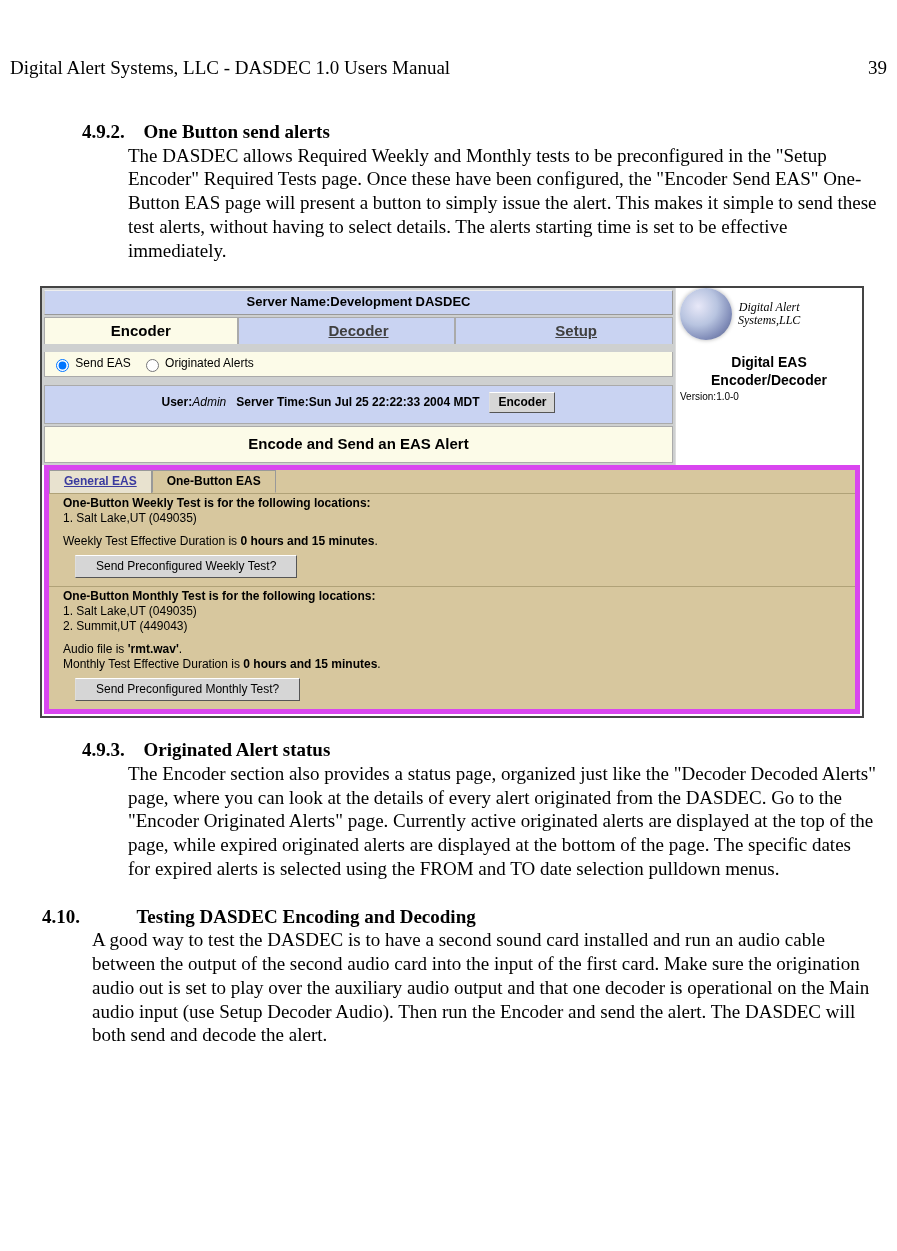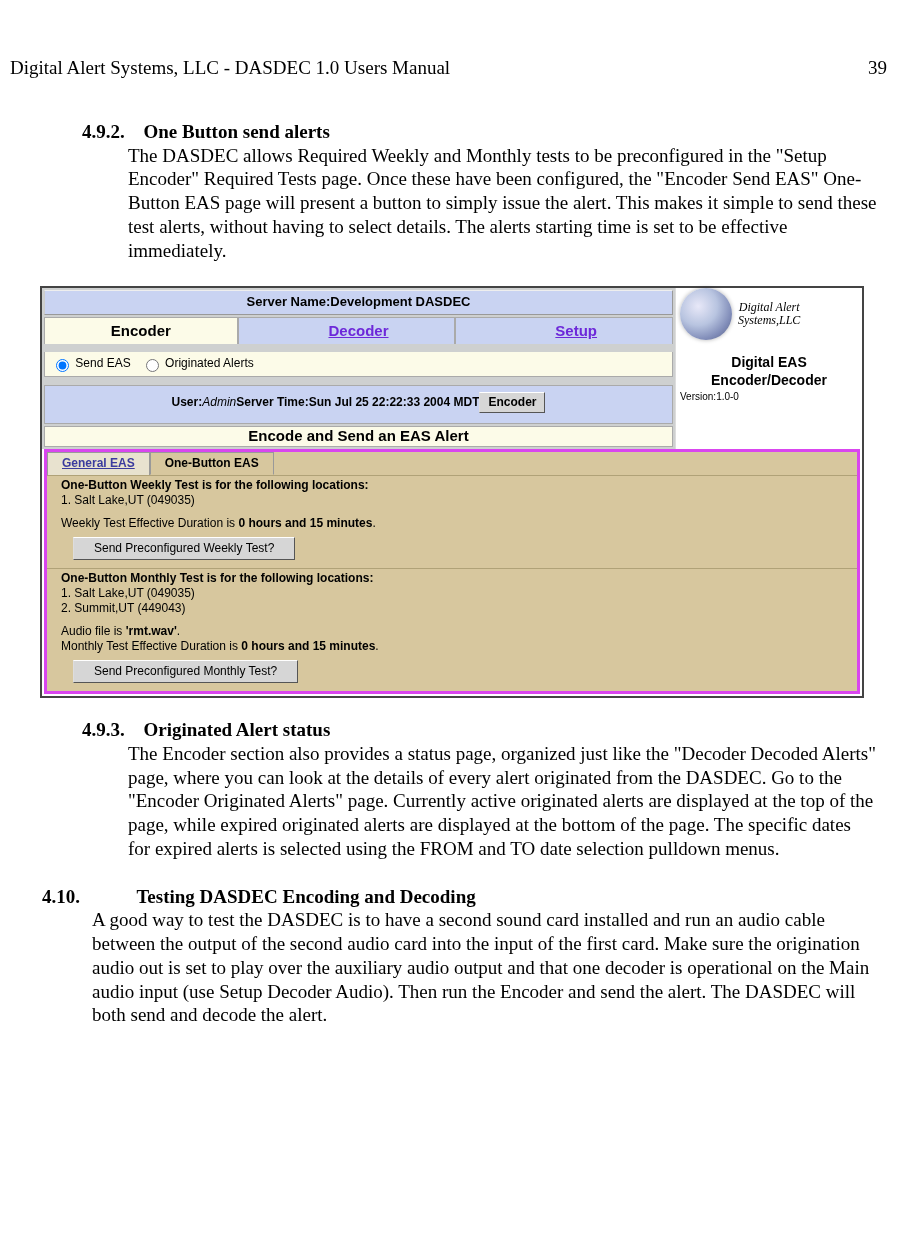--- a/index.html
+++ b/index.html
@@ -78,21 +78,21 @@
     font-weight: bold;
     font-size: 15px;
   }
   .fig-tab.active {
     background: #fcfbe8;
     border: 1px solid #aaa;
     border-bottom: none;
   }
   .fig-tab.inactive {
     background: #c9d3f2;
-    color: #6d28d9;
+    color: #404040;
     text-decoration: underline;
     border: 1px solid #aaa;
     border-bottom: none;
     padding-left: 24px;
   }
   .fig-subrow {
     background: #fcfbe8;
     border: 1px solid #aaa;
     border-top: none;
     padding: 4px 6px;
@@ -104,41 +104,42 @@
     background: #c9d3f2;
     border: 1px solid #aaa;
     margin: 2px;
     text-align: center;
     padding: 4px 0;
   }
   .fig-userline {
     display: flex;
     justify-content: center;
     align-items: center;
+    gap: 10px;
     font-weight: bold;
     font-size: 12px;
     padding: 2px 0 6px;
   }
   .fig-userline em { font-weight: normal; }
   .btn3d {
     display: inline-block;
     border: 1px solid #555;
     border-top-color: #fff;
     border-left-color: #ddd;
     background: #d6d6d6;
     padding: 2px 8px;
     font-size: 12px;
     font-family: Arial, sans-serif;
   }
   .fig-innertitle {
     background: #fcfbe8;
     text-align: center;
     font-weight: bold;
     font-size: 15px;
-    padding: 0 0;
+    padding: 8px 0;
     border: 1px solid #aaa;
     margin: 0 2px 2px;
   }
   .fig-right {
     width: 178px;
     background: #fff;
     display: flex;
     flex-direction: column;
     align-items: flex-start;
     padding: 0 4px;
@@ -168,21 +169,21 @@
     font-family: Arial, sans-serif;
     font-weight: bold;
     font-size: 14px;
     margin-top: 4px;
   }
   .brand-ver { font-size: 10px; margin-top: 2px; }
 
   
   .fig-lower {
     background: #d7c79e;
-    border: 3px solid #d946ef;
+    border: 5px solid #d946ef;
     margin: 0 2px 2px;
   }
   .fig-subtabs {
     display: flex;
     gap: 0;
     padding: 0;
     background: #d7c79e;
   }
   .fig-subtab {
     padding: 3px 14px;

